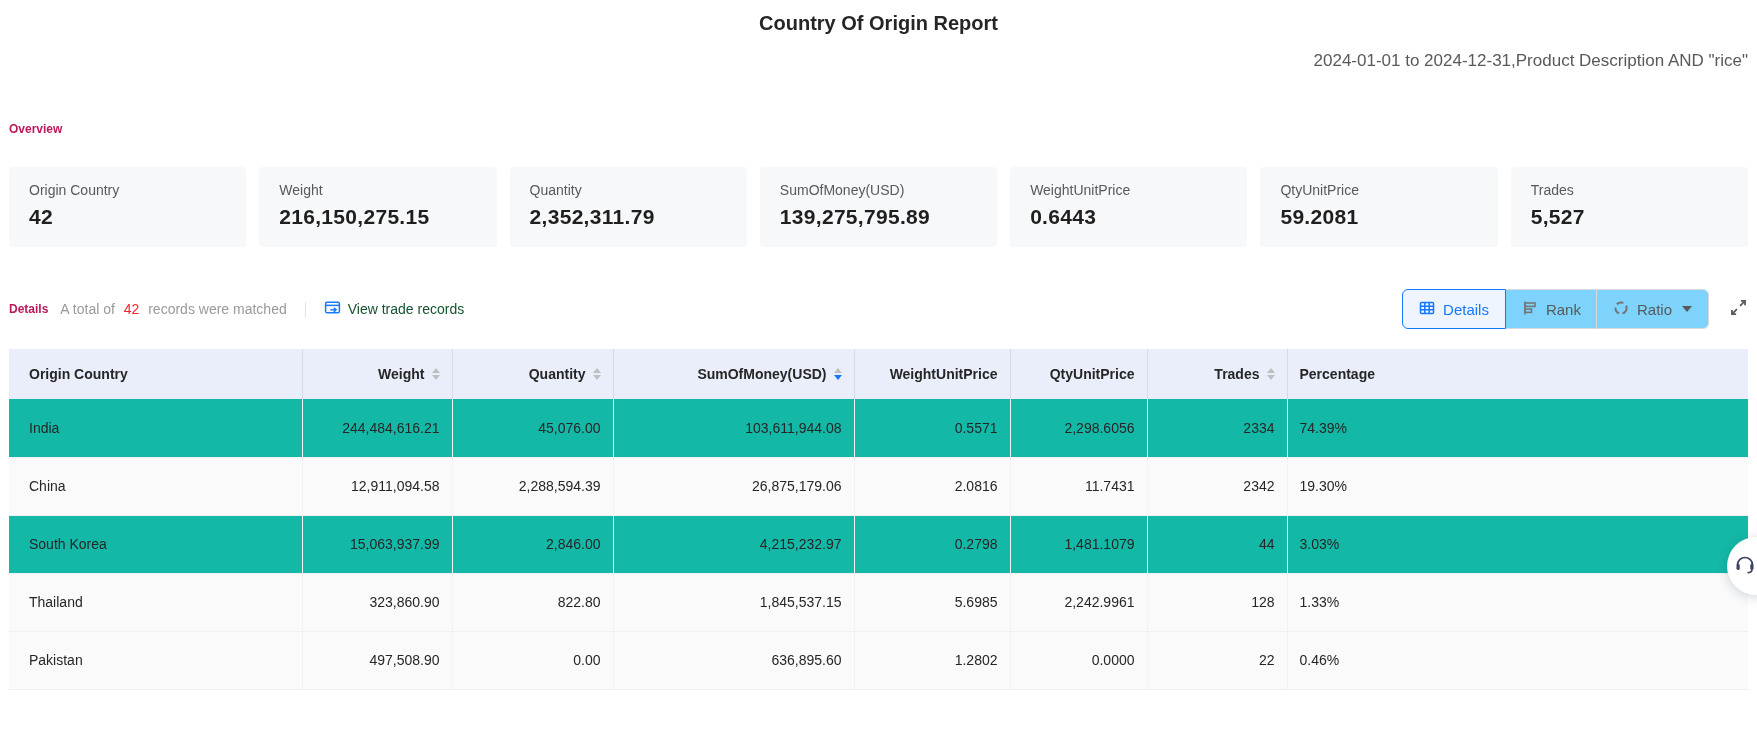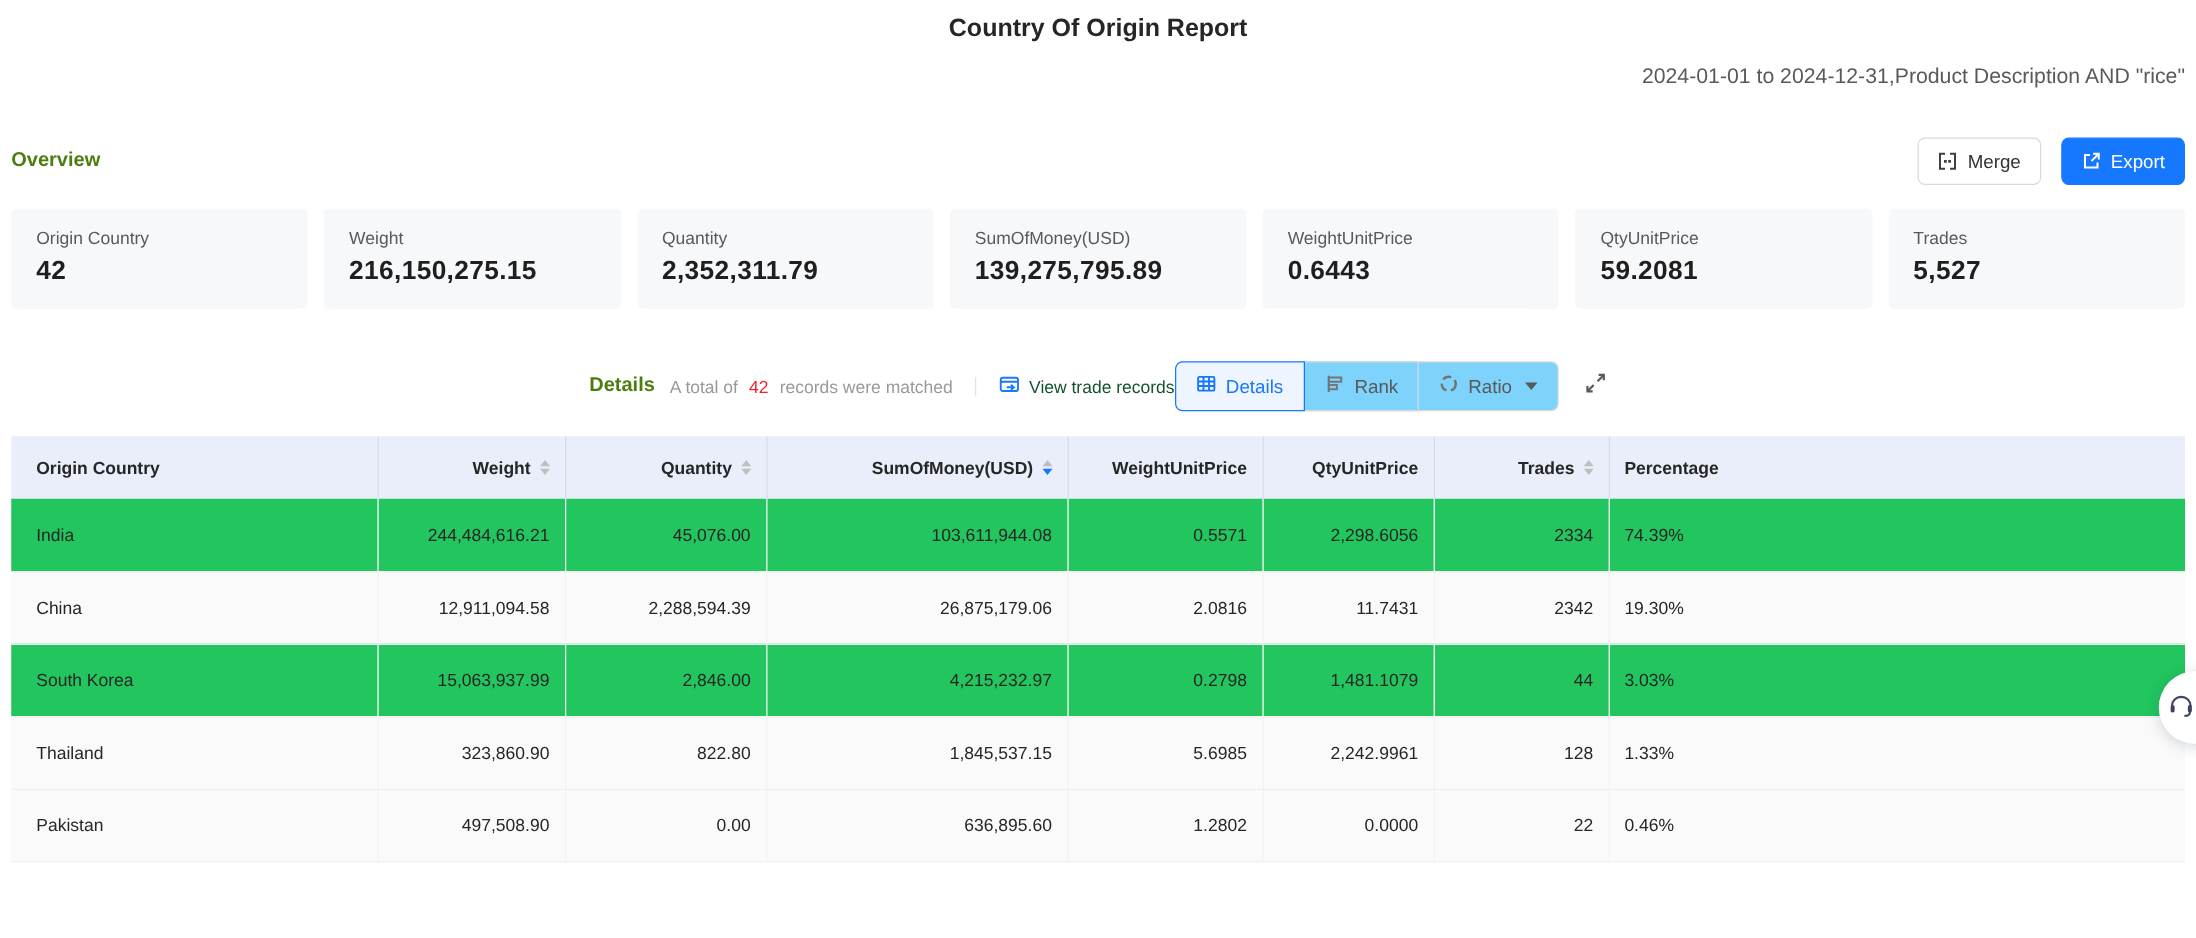--- a/index.html
+++ b/index.html
@@ -9,35 +9,35 @@
     font-family:"Liberation Sans", sans-serif; color:#262626;
   }
   .page { padding:0 9px; }
 
   
   .report-title { margin-top:10px; text-align:center; font-size:20px; font-weight:600; color:#262626; line-height:26px; }
   .report-subtitle { margin-top:13px; text-align:right; font-size:17px; color:#595959; line-height:24px; }
 
   
   .overview-head { margin-top:36px; height:40px; display:flex; justify-content:space-between; align-items:center; }
-  .section-heading { font-size:16px; font-weight:700; color:#4d7c0f; }
+  .section-heading { font-size:12px; font-weight:700; color:#be185d; }
   .head-actions { display:flex; gap:16px; }
   .btn { display:inline-flex; align-items:center; gap:8px; height:38px; padding:0 15px; border-radius:6px;
          font-size:15px; cursor:pointer; border:1px solid #d9d9d9; background:#fff; color:#333; }
   .btn-primary { background:#1677ff; border-color:#1677ff; color:#fff; }
   .btn svg { display:block; }
 
   
   .cards { margin-top:18px; display:flex; gap:13px; }
   .card { flex:1 1 0; height:80px; background:#f7f8fa; border-radius:4px; padding:15px 20px; }
   .card-label { font-size:14px; color:#595959; }
   .card-value { margin-top:7px; font-size:21px; font-weight:700; color:#1f1f1f; letter-spacing:.3px; }
 
   
-  .details-bar { margin-top:42px; height:40px; display:flex; justify-content:center; align-items:center; }
+  .details-bar { margin-top:42px; height:40px; display:flex; justify-content:space-between; align-items:center; }
   .details-left { display:flex; align-items:center; }
   .match-text { font-size:14px; color:#999; margin-left:12px; }
   .match-count { color:#f5222d; margin:0 5px; }
   .v-divider { width:1px; height:15px; background:#e3e3e3; margin:0 18px; }
   .trade-link { display:inline-flex; align-items:center; gap:7px; font-size:14px; color:#14532d; cursor:pointer; }
   .details-right { display:flex; align-items:center; }
   .seg-group { display:flex; align-items:stretch; height:40px; }
   .seg { display:inline-flex; align-items:center; gap:8px; padding:0 16px; font-size:15px; color:#595959;
          border:1px solid #d9d9d9; background:#7dd3fc; cursor:pointer; }
   .seg.active { border:1px solid #1677ff; background:#eef5ff; color:#1677ff; border-radius:6px 0 0 6px; }
@@ -45,21 +45,21 @@
   .seg.last { border-left:1px solid #d9d9d9; border-radius:0 6px 6px 0; margin-left:-1px; }
   .seg.mid { border-right:none; }
   .caret-down-solid { width:0; height:0; border-left:5px solid transparent; border-right:5px solid transparent;
                       border-top:6px solid #595959; margin-left:2px; }
   .fullscreen-btn { margin-left:20px; display:flex; align-items:center; cursor:pointer; }
 
   
   .data-table { margin-top:20px; width:100%; border-collapse:collapse; table-layout:fixed; }
   .data-table th { height:50px; background:#e9eefa; font-size:14px; font-weight:700; color:#262626; padding:0 12px; }
   .data-table th:not(:last-child) { border-right:1px solid #d4daec; }
-  .data-table td { height:58px; font-size:14px; color:#262626; padding:0 12px; border-bottom:1px solid #f0f0f0; background:#22c55e; }
+  .data-table td { height:58px; font-size:14px; color:#262626; padding:0 12px; border-bottom:1px solid #f0f0f0; background:#14b8a6; }
   .data-table td:not(:last-child) { border-right:1px solid #f2f2f2; }
   .data-table tr.alt td { background:#fafafa; }
   .data-table th.al-left, .data-table td.al-left { text-align:left; }
   .data-table th.al-right, .data-table td.al-right { text-align:right; }
   .data-table th:first-child, .data-table td:first-child { padding-left:20px; }
   .th-inner { display:inline-flex; align-items:center; }
   .sorter { display:inline-flex; flex-direction:column; margin-left:7px; }
   .caret { width:0; height:0; border-left:4px solid transparent; border-right:4px solid transparent; }
   .caret.up { border-bottom:5px solid #bfbfbf; margin-bottom:2px; }
   .caret.down { border-top:5px solid #bfbfbf; }
@@ -73,43 +73,20 @@
 </head>
 <body>
 
 <div class="page">
 
   <div class="report-title">Country Of Origin Report</div>
   <div class="report-subtitle">2024-01-01 to 2024-12-31,Product Description AND "rice"</div>
 
   <div class="overview-head">
     <div class="section-heading">Overview</div>
-    <div class="head-actions">
-      <div class="btn">
-        <span>
-          <svg width="16" height="16" viewBox="0 0 16 16" fill="none" stroke="#404040" stroke-width="1.6">
-            <path d="M6 2H2v12h4"></path>
-              <path d="M10 2h4v12h-4"></path>
-            <rect x="5.2" y="7" width="2.2" height="2.2" fill="#404040" stroke="none"></rect>
-            <rect x="8.6" y="7" width="2.2" height="2.2" fill="#404040" stroke="none"></rect>
-          </svg>
-        </span>
-        <span>Merge</span>
-      </div>
-      <div class="btn btn-primary">
-        <span>
-          <svg width="16" height="16" viewBox="0 0 16 16" fill="none" stroke="#fff" stroke-width="1.6">
-            <path d="M7 3H3v10h10V9"></path>
-              <path d="M9.5 2H14v4.5"></path>
-              <path d="M14 2L8.2 7.8"></path>
-          </svg>
-        </span>
-        <span>Export</span>
-      </div>
-    </div>
   </div>
 
   <div class="cards">
       <div class="card">
         <div class="card-label">Origin Country</div>
         <div class="card-value">42</div>
       </div>
       <div class="card">
         <div class="card-label">Weight</div>
         <div class="card-value">216,150,275.15</div>

